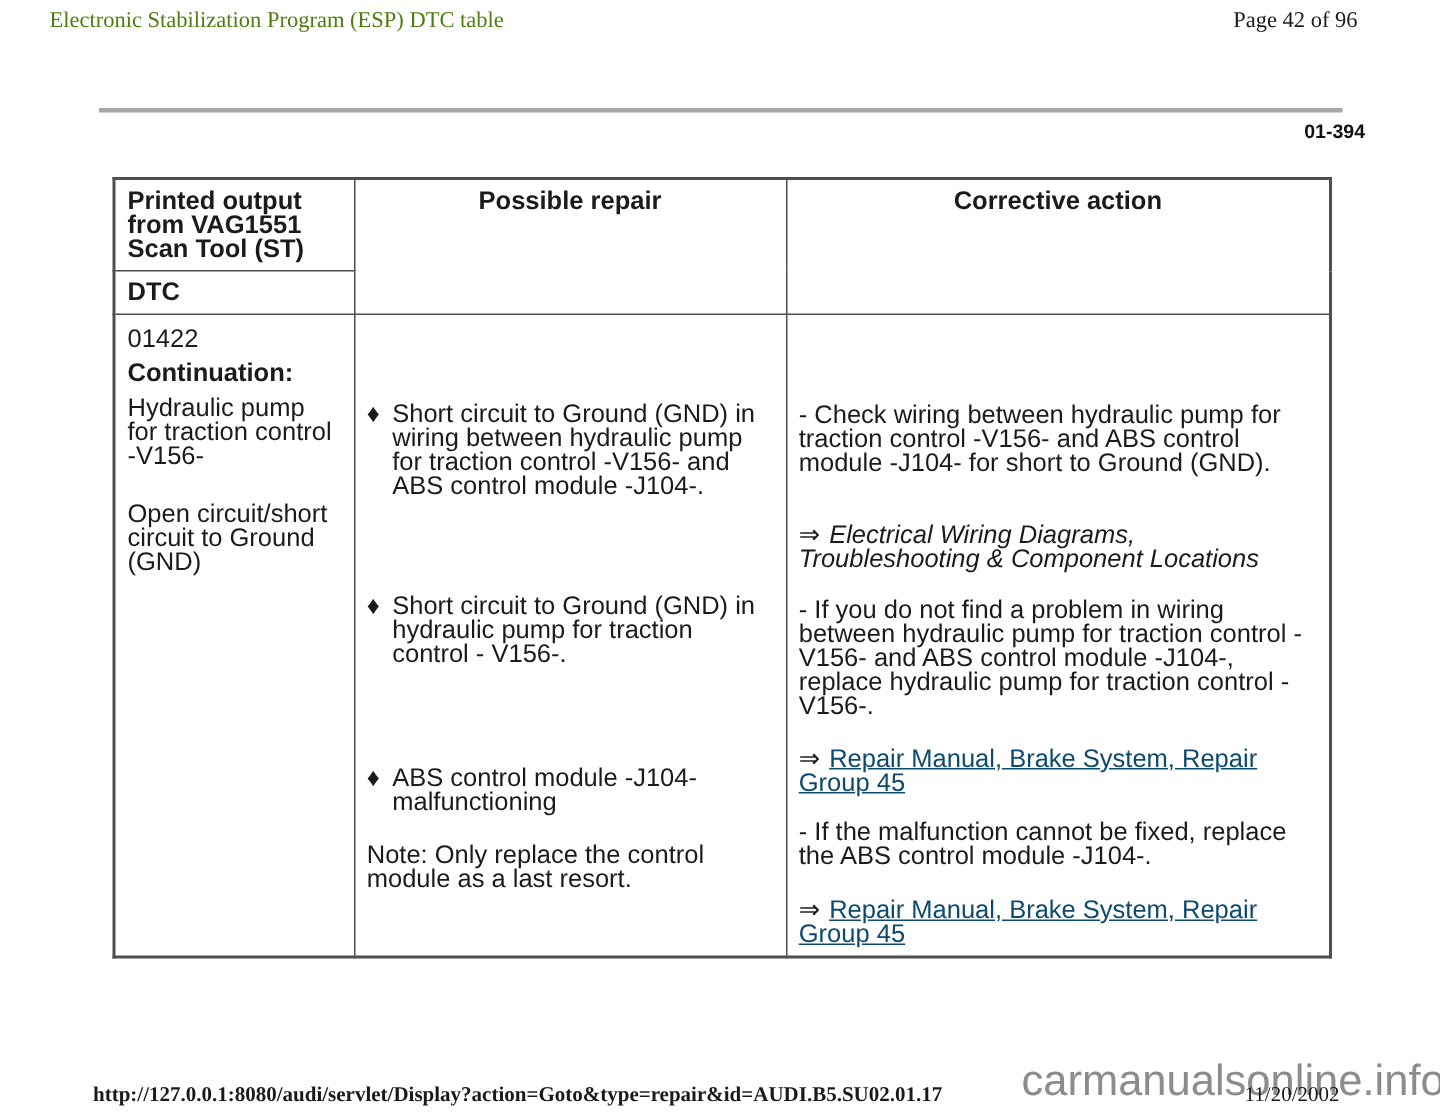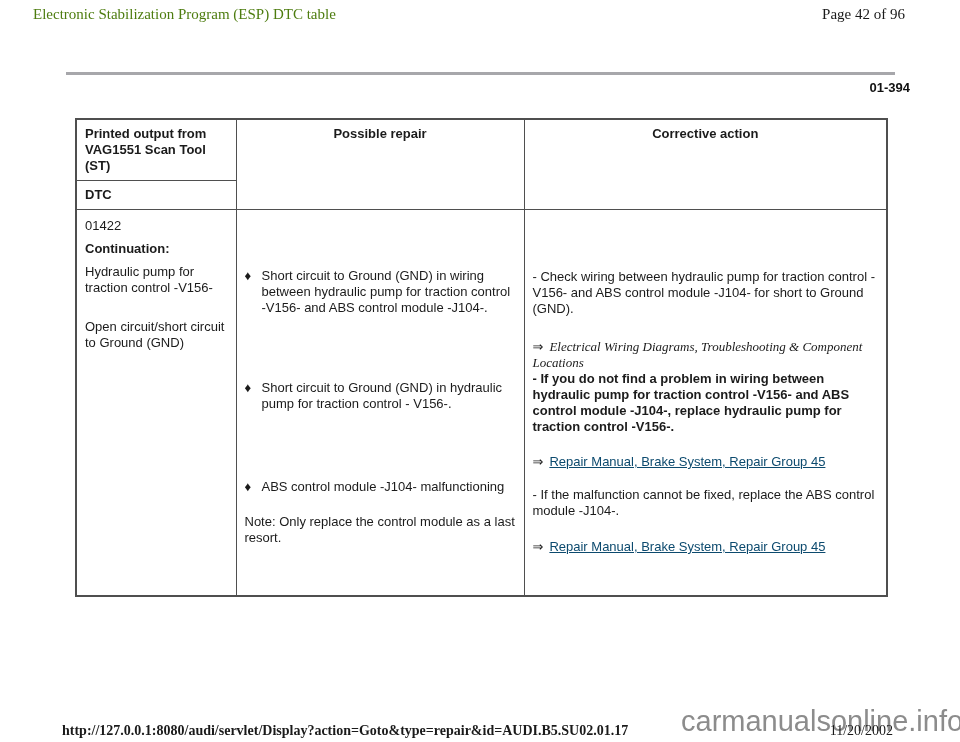--- a/index.html
+++ b/index.html
@@ -20,21 +20,21 @@
     position:absolute;top:72px;left:66px;width:829px;height:3px;
     background:#a7a7ab;
   }
   .section-number{
     position:absolute;top:80px;right:50px;
     font-size:13px;font-weight:bold;color:#111;
   }
   table.dtc-table{
     position:absolute;top:118px;left:75px;width:811px;
     border-collapse:collapse;table-layout:fixed;
-    font-size:13px;line-height:16px;color:#1b1b1b;
+    font-size:17px;line-height:16px;color:#1b1b1b;
     border:2px solid #4f4f4f;
   }
   table.dtc-table td{
     border:1px solid #4f4f4f;vertical-align:top;padding:6px 8px;
   }
   .hdr{font-weight:bold;}
   .hdr-center{text-align:center;font-weight:bold;}
   td.hdr-st{height:47px;}
   td.hdr-dtc{height:14px;}
   td.body-cell{height:373px;}
@@ -43,23 +43,23 @@
   .col1 .continuation{margin-top:7px;font-weight:bold;}
   .col1 .fault1{margin-top:7px;}
   .col1 .fault2{margin-top:23px;}
   .cause-item{display:flex;}
   .cause-item .marker{width:17px;flex:none;}
   .cause-1{margin-top:52px;}
   .cause-2{margin-top:64px;}
   .cause-3{margin-top:67px;}
   .note-line{margin-top:19px;}
   .action-1{margin-top:53px;}
-  .ref-italic{margin-top:22px;font-style:italic;font-family:Liberation Serif, serif;}
+  .ref-italic{margin-top:32px;font-style:italic;}
   .ref-italic .arrow{font-style:normal;}
-  .action-2{font-weight:bold;}
+  .action-2{margin-top:18px;}
   .link-line-1{margin-top:19px;}
   .link-line-2{margin-top:20px;}
   .action-3{margin-top:17px;}
   .doc-link{
     color:#0c4a6e;text-decoration:underline;cursor:pointer;
   }
   .arrow{margin-right:6px;}
   .watermark{
     position:absolute;top:705px;left:681px;z-index:1;
     font-size:29px;color:#8c8c8c;letter-spacing:0px;

